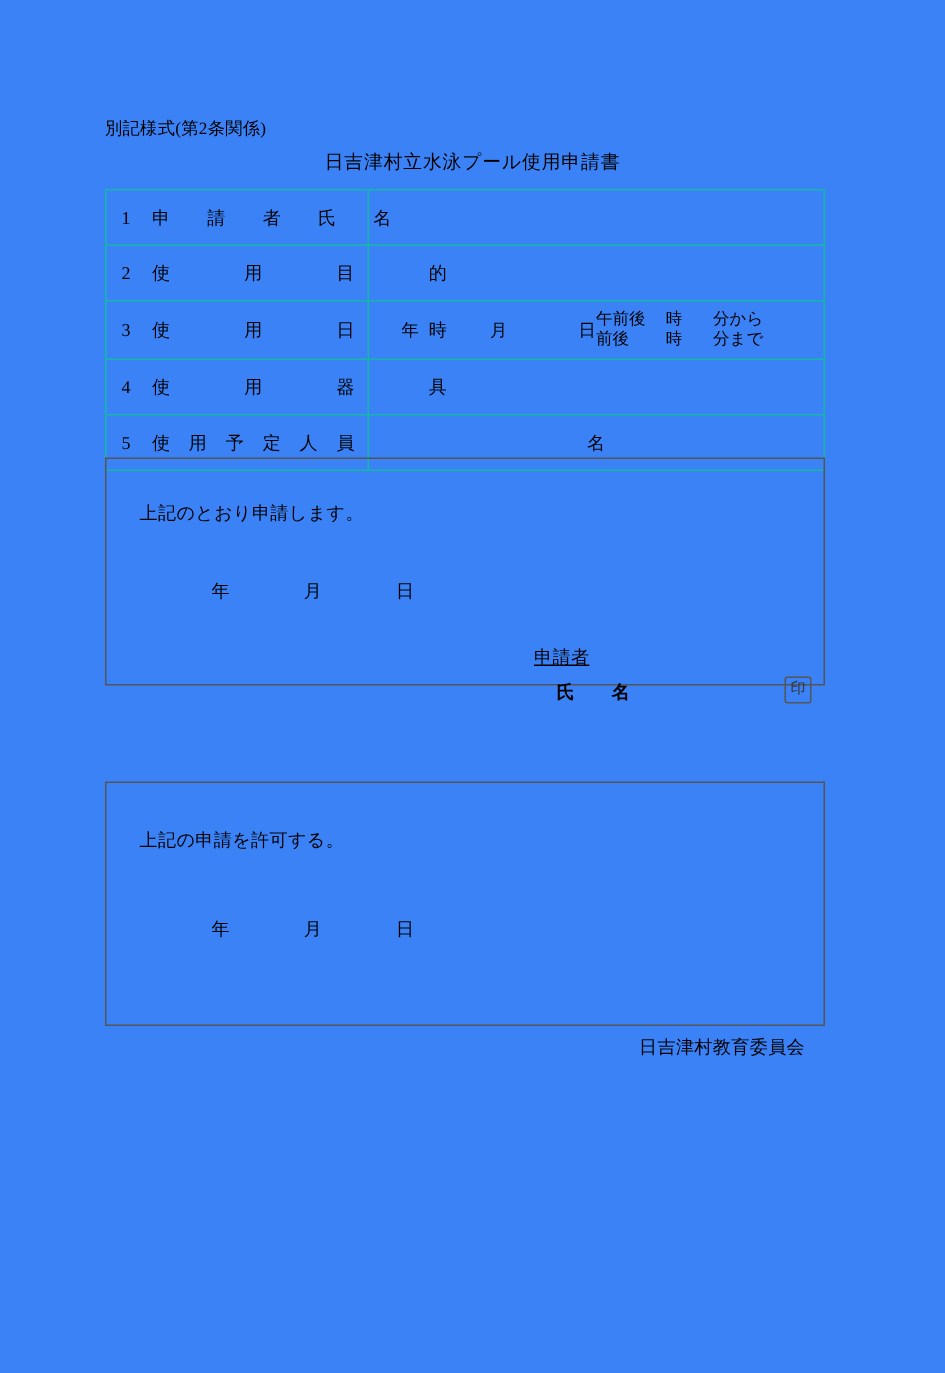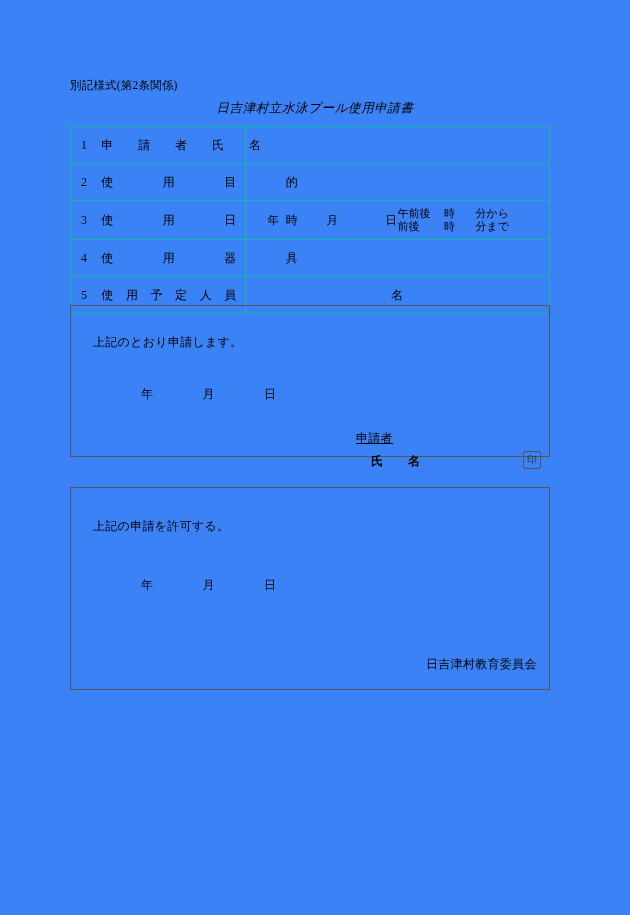--- a/index.html
+++ b/index.html
@@ -31,21 +31,20 @@
     white-space: nowrap;
   }
   .doc-title {
     position: absolute;
     left: 0;
     top: 100px;
     width: 630px;
     text-align: center;
     font-size: 12.5px;
     letter-spacing: 0.6px;
-    font-style: italic;
   }
   .main-table {
     position: absolute;
     left: 70px;
     top: 126px;
     width: 480px;
     border-collapse: collapse;
     table-layout: fixed;
   }
   .main-table td {
@@ -103,22 +102,22 @@
     width: 480px;
     border: 1px solid #555555;
     box-sizing: border-box;
     font-size: 12px;
   }
   .block-apply {
     top: 305px;
     height: 152px;
   }
   .block-approve {
-    top: 487px;
-    height: 203px;
+    top: 521px;
+    height: 163px;
     padding-left: 22px;
   }
   .b-line {
     position: absolute;
     white-space: nowrap;
     letter-spacing: 0.3px;
   }
   .apply-stmt { left: 22px; top: 28px; }
   .apply-date { left: 70px; top: 80px; letter-spacing: 0.3px; }
   .apply-applicant { left: 285px; top: 124px; text-decoration: underline; }

